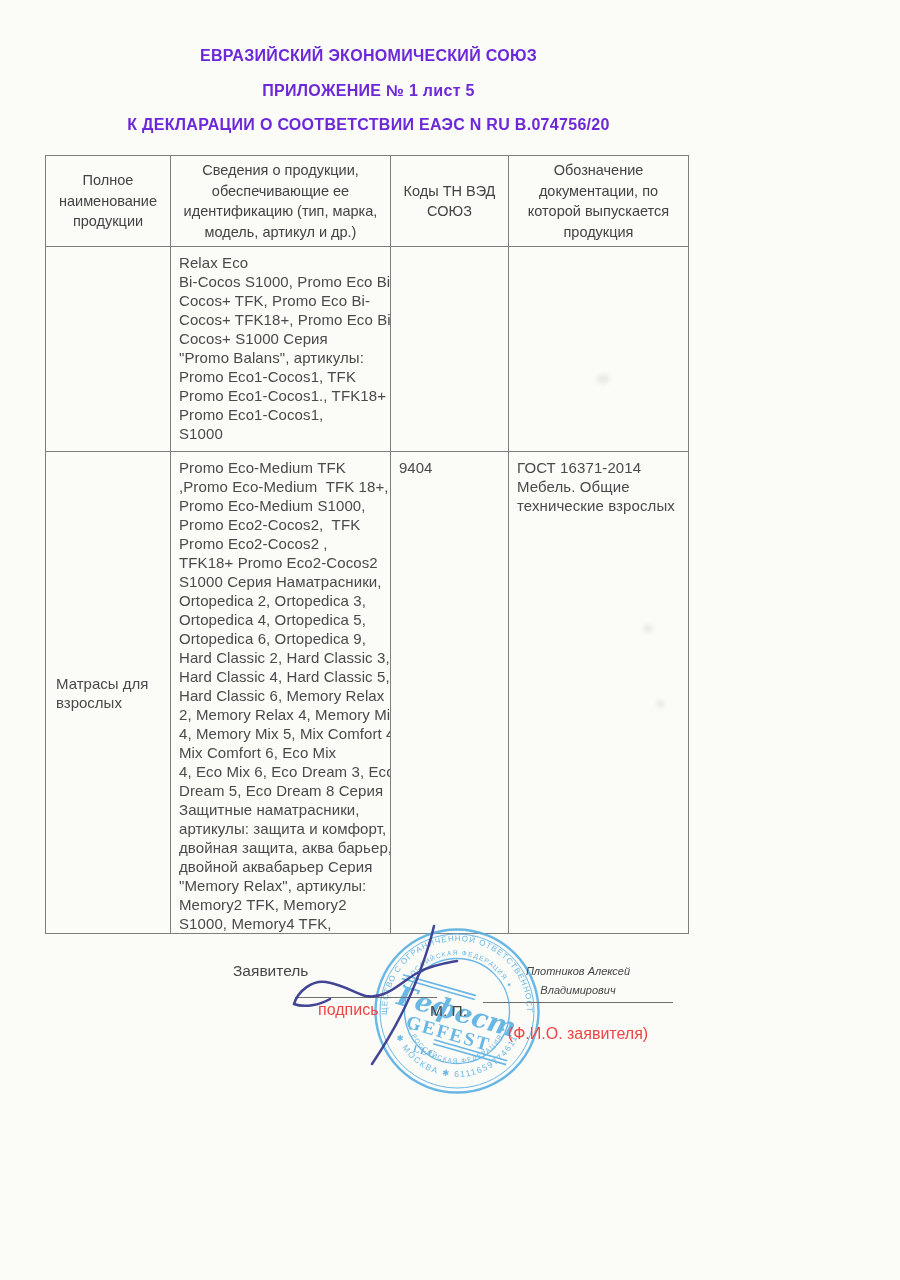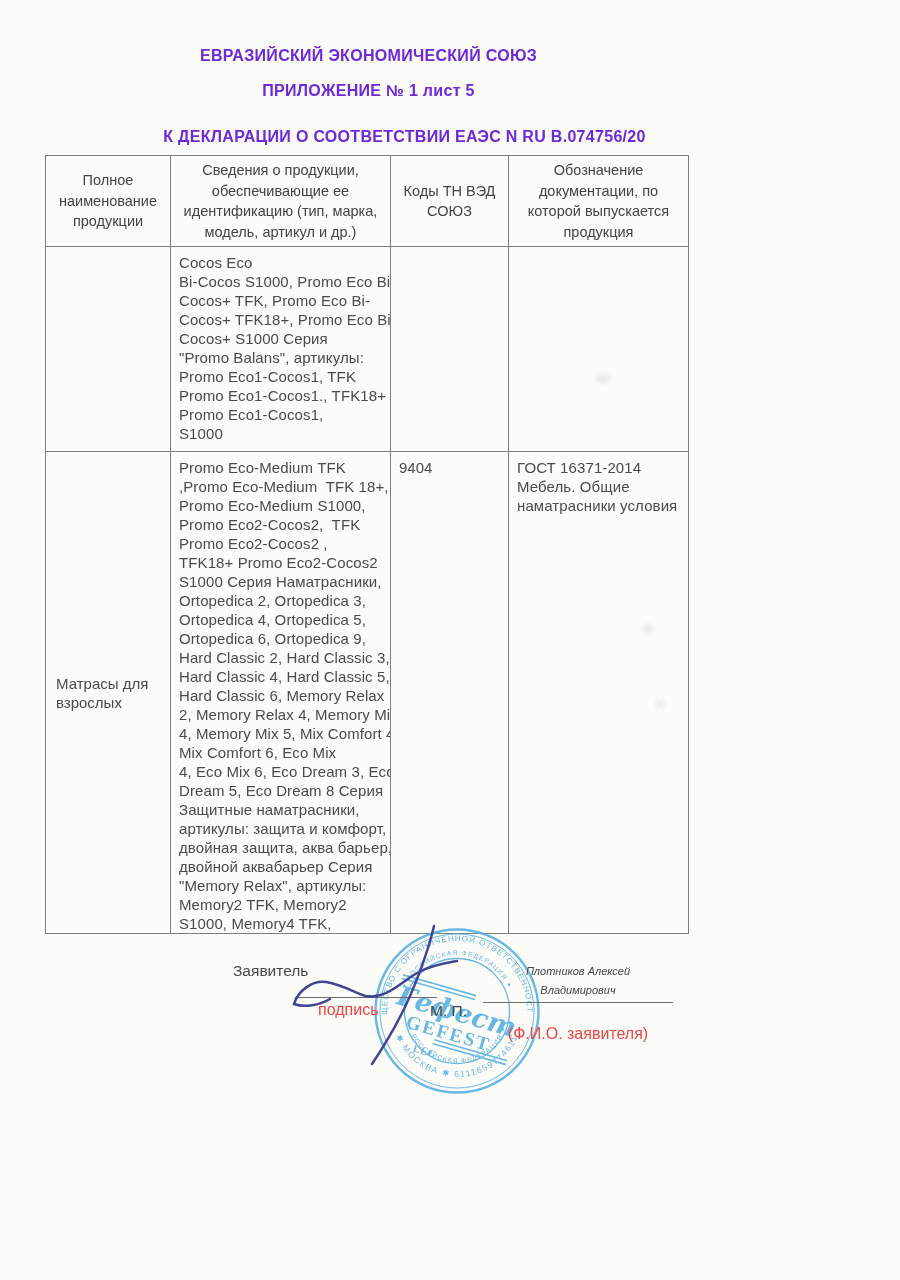--- a/index.html
+++ b/index.html
@@ -1,20 +1,20 @@
 <!DOCTYPE html>
 <html><head>
 <meta charset="utf-8">
 <style>
   html,body{margin:0;padding:0;background:#e8e8e6;}
   .page{position:relative;width:900px;height:1280px;background:#fbfbf8;overflow:hidden;
         font-family:"Liberation Sans",sans-serif;color:#4a4a4a;}
   .ttl{position:absolute;left:0;width:737px;text-align:center;font-weight:bold;
        color:#6d28d9;font-size:16px;letter-spacing:.3px;}
-  .t1{top:47px;} .t2{top:82px;} .t3{top:128px;padding-left:36px;}
+  .t1{top:47px;} .t2{top:82px;} .t3{top:116px;}
 
   table.tbl{position:absolute;left:45px;top:155px;width:643px;border-collapse:collapse;
             table-layout:fixed;border-radius:14px;}
   .tbl th,.tbl td{border:1.4px solid #7e7e7e;padding:0;vertical-align:top;
                   font-weight:normal;overflow:hidden;}
   .tbl th{vertical-align:middle;text-align:center;font-size:14.5px;line-height:20.5px;
           color:#434343;padding:4px 6px;}
   .c-name{width:125px;} .c-details{width:220px;} .c-code{width:118px;} .c-docs{width:180px;}
   td.cell-details{padding:6px 4px 0 8px;}
   td.cell-code,td.cell-docs{padding:6px 4px 0 8px;font-size:15px;line-height:19px;}
@@ -54,21 +54,21 @@
         <th>Полное наименование продукции</th>
         <th>Сведения о продукции, обеспечивающие ее идентификацию (тип, марка, модель, артикул и др.)</th>
         <th>Коды ТН ВЭД СОЮЗ</th>
         <th>Обозначение документации, по которой выпускается продукция</th>
       </tr>
     </thead>
     <tbody>
       <tr style="height:205px;">
         <td></td>
         <td class="cell-details">
-            <div class="ln">Cocos Eco</div>
+            <div class="ln">Relax Eco</div>
             <div class="ln">Bi-Cocos S1000, Promo Eco Bi-</div>
             <div class="ln">Cocos+ TFK, Promo Eco Bi-</div>
             <div class="ln">Cocos+ TFK18+, Promo Eco Bi-</div>
             <div class="ln">Cocos+ S1000 Серия</div>
             <div class="ln">"Promo Balans", артикулы:</div>
             <div class="ln">Promo Eco1-Cocos1, TFK</div>
             <div class="ln">Promo Eco1-Cocos1., TFK18+</div>
             <div class="ln">Promo Eco1-Cocos1,</div>
             <div class="ln">S1000</div>
           </td>
@@ -101,21 +101,21 @@
             <div class="ln">двойная защита, аква барьер,</div>
             <div class="ln">двойной аквабарьер Серия</div>
             <div class="ln">"Memory Relax", артикулы:</div>
             <div class="ln">Memory2 TFK, Memory2</div>
             <div class="ln">S1000, Memory4 TFK,</div>
           </td>
         <td class="cell-code">9404</td>
         <td class="cell-docs">
             <div class="ln">ГОСТ 16371-2014</div>
             <div class="ln">Мебель. Общие</div>
-            <div class="ln">наматрасники условия</div>
+            <div class="ln">технические взрослых</div>
           </td>
       </tr>
     </tbody>
   </table>
 
   <div class="lbl foot-z" style="left:185px;top:962px;position:absolute;margin-left:48px;">Заявитель</div>
 
   <div class="uline foot-z" style="left:295px;top:997px;width:142px;"></div>
   <div class="lbl small foot-z" style="left:318px;top:1001px;position:absolute;">подпись</div>
 

